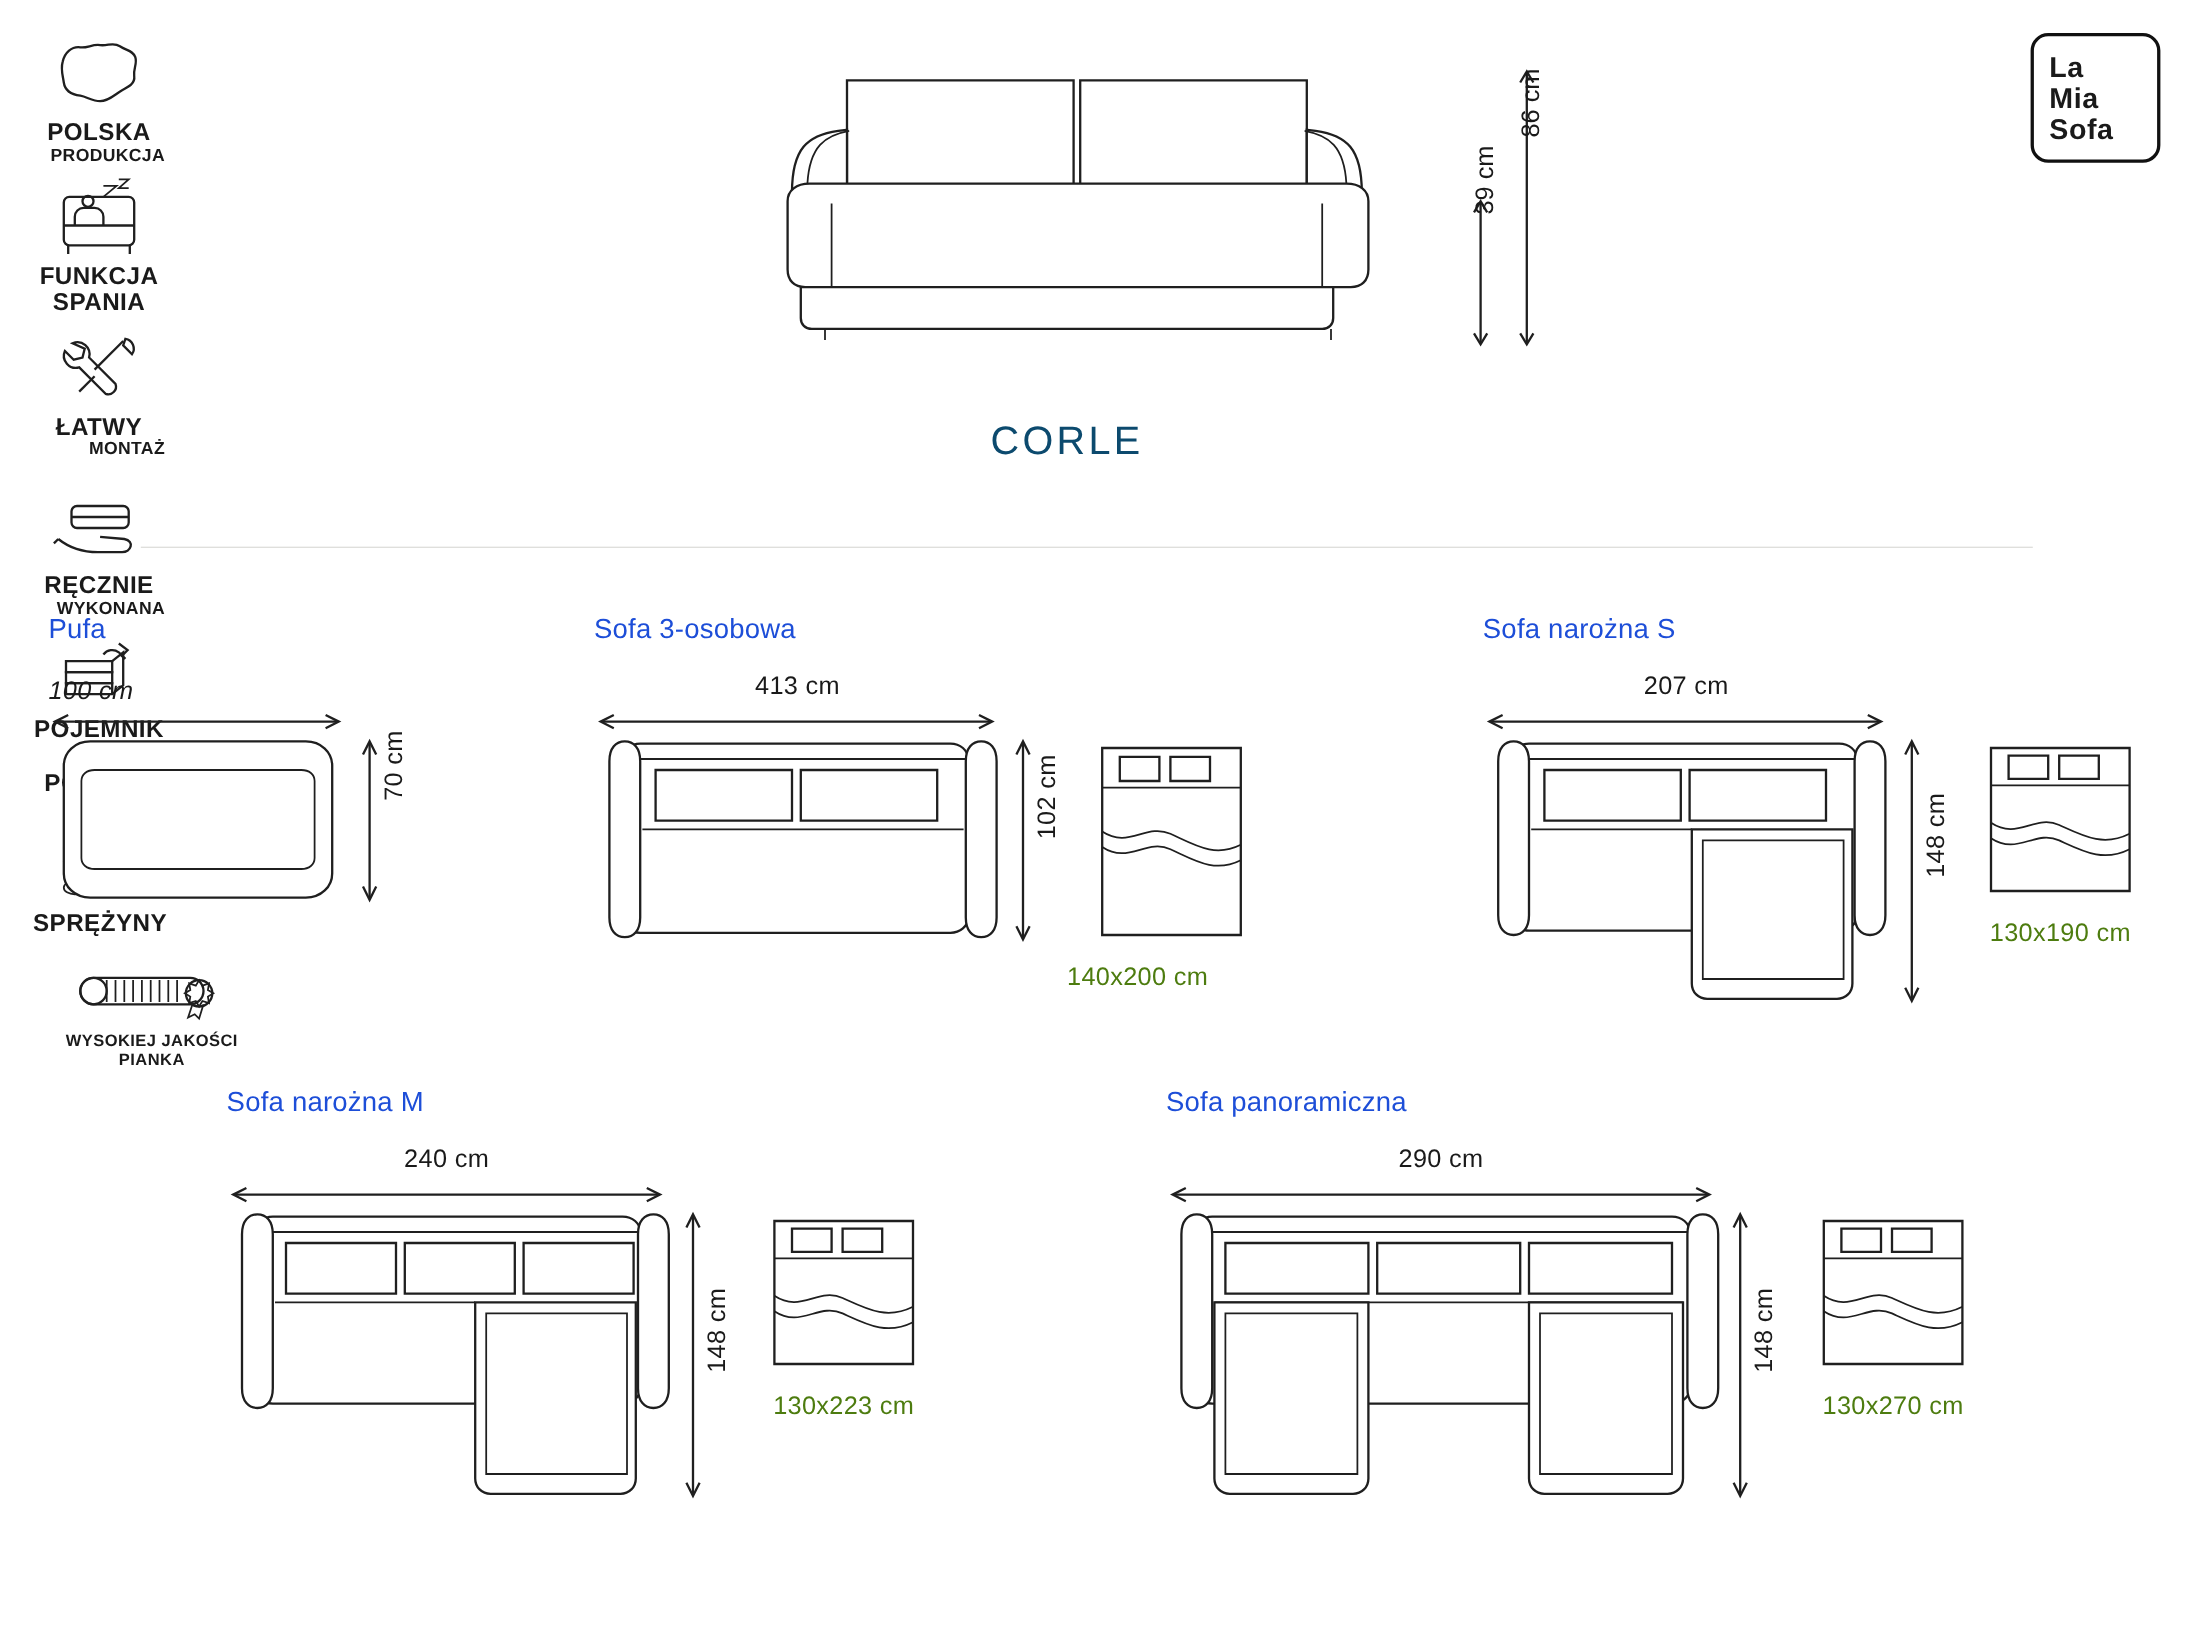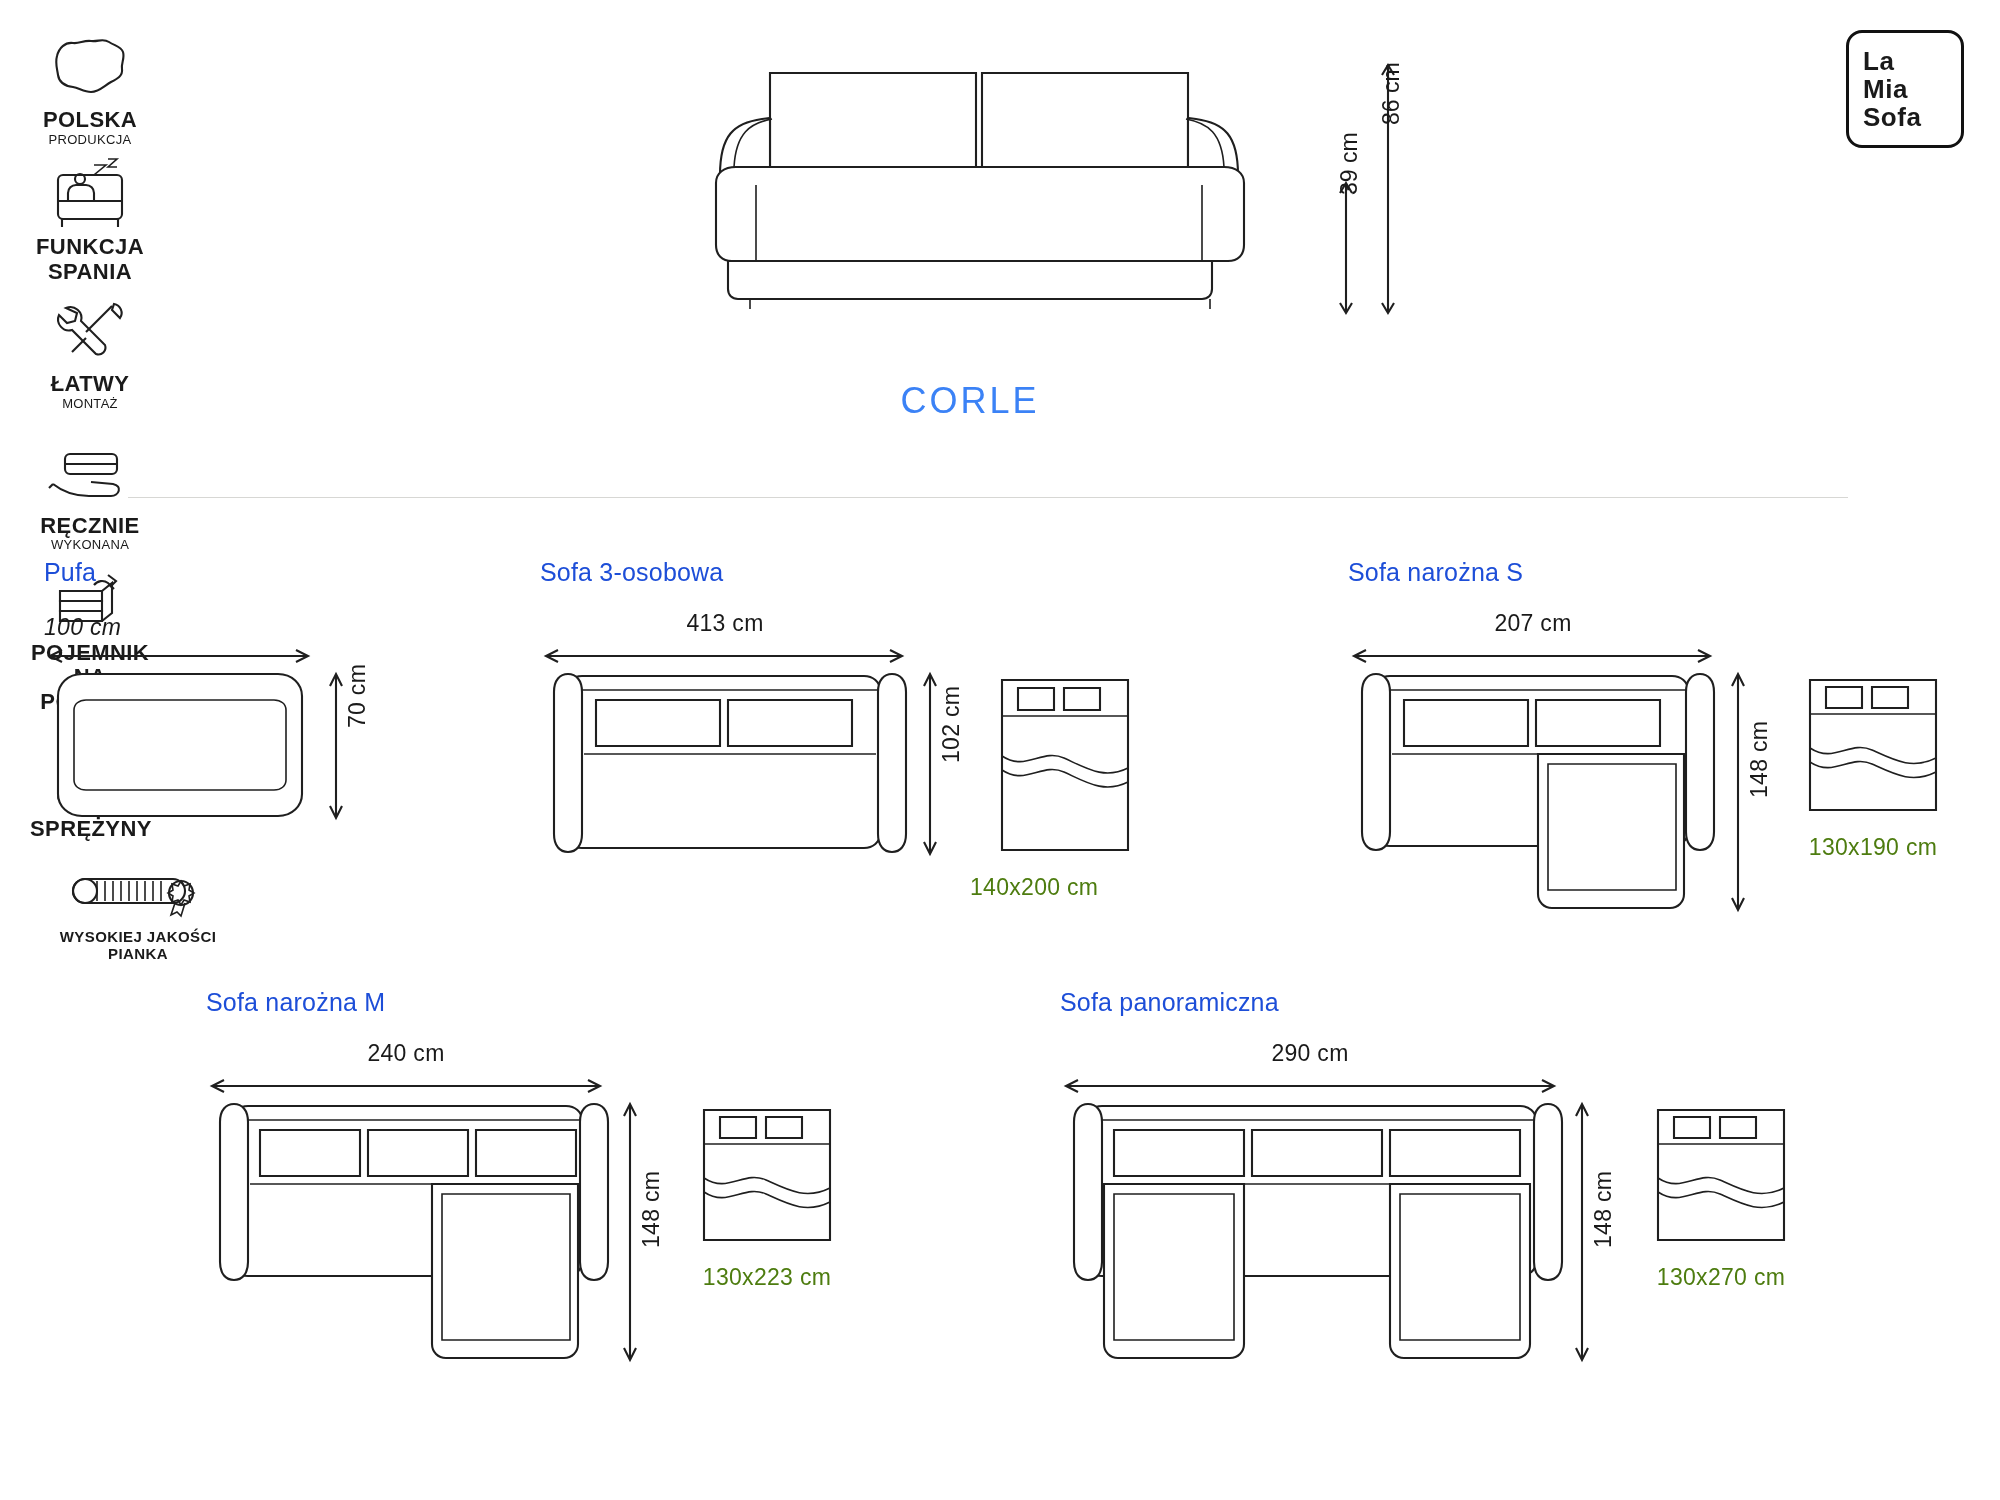--- a/index.html
+++ b/index.html
@@ -47,23 +47,24 @@
   .feat .lbl {
     font-size: 19px;
     font-weight: bold;
     letter-spacing: .4px;
     line-height: 1.12;
     margin-top: 6px;
     text-transform: uppercase;
   }
   .feat .lbl .sub {
     display: block;
-    font-size: 13px;
-    font-weight: normal;
+    font-size: 16px;
+    font-weight: bold;
     letter-spacing: .3px;
+    text-align: right;
   }
   .feat .lbl .big {
     display: block;
     font-size: 22px;
   }
   .feat.small .lbl {
     font-size: 15px;
   }
 
   
@@ -99,21 +100,21 @@
   }
   .hero-title {
     position: absolute;
     left: 690px;
     top: 380px;
     width: 560px;
     text-align: center;
     font-size: 36px;
     letter-spacing: 3px;
     font-weight: 500;
-    color: #3b82f6;
+    color: #0c4a6e;
   }
   .hero-dims {
     position: absolute;
     left: 1290px;
     top: 55px;
     width: 120px;
     height: 260px;
   }
 
   .divider {

